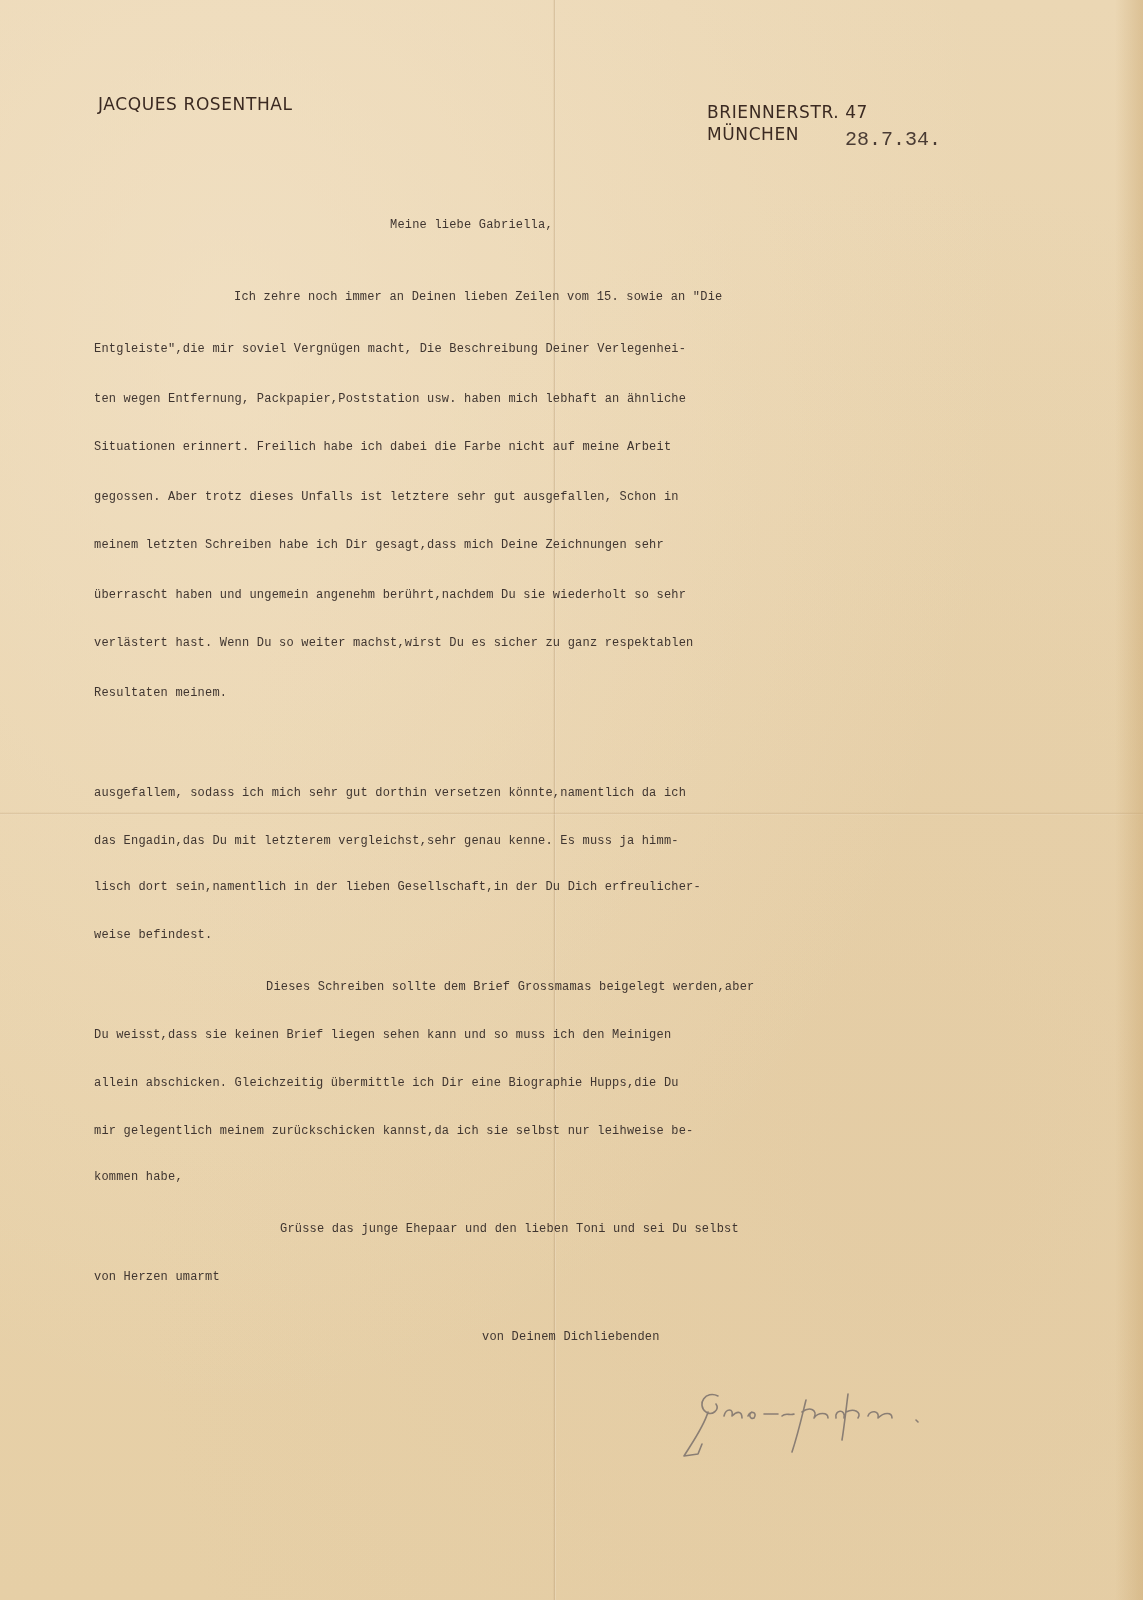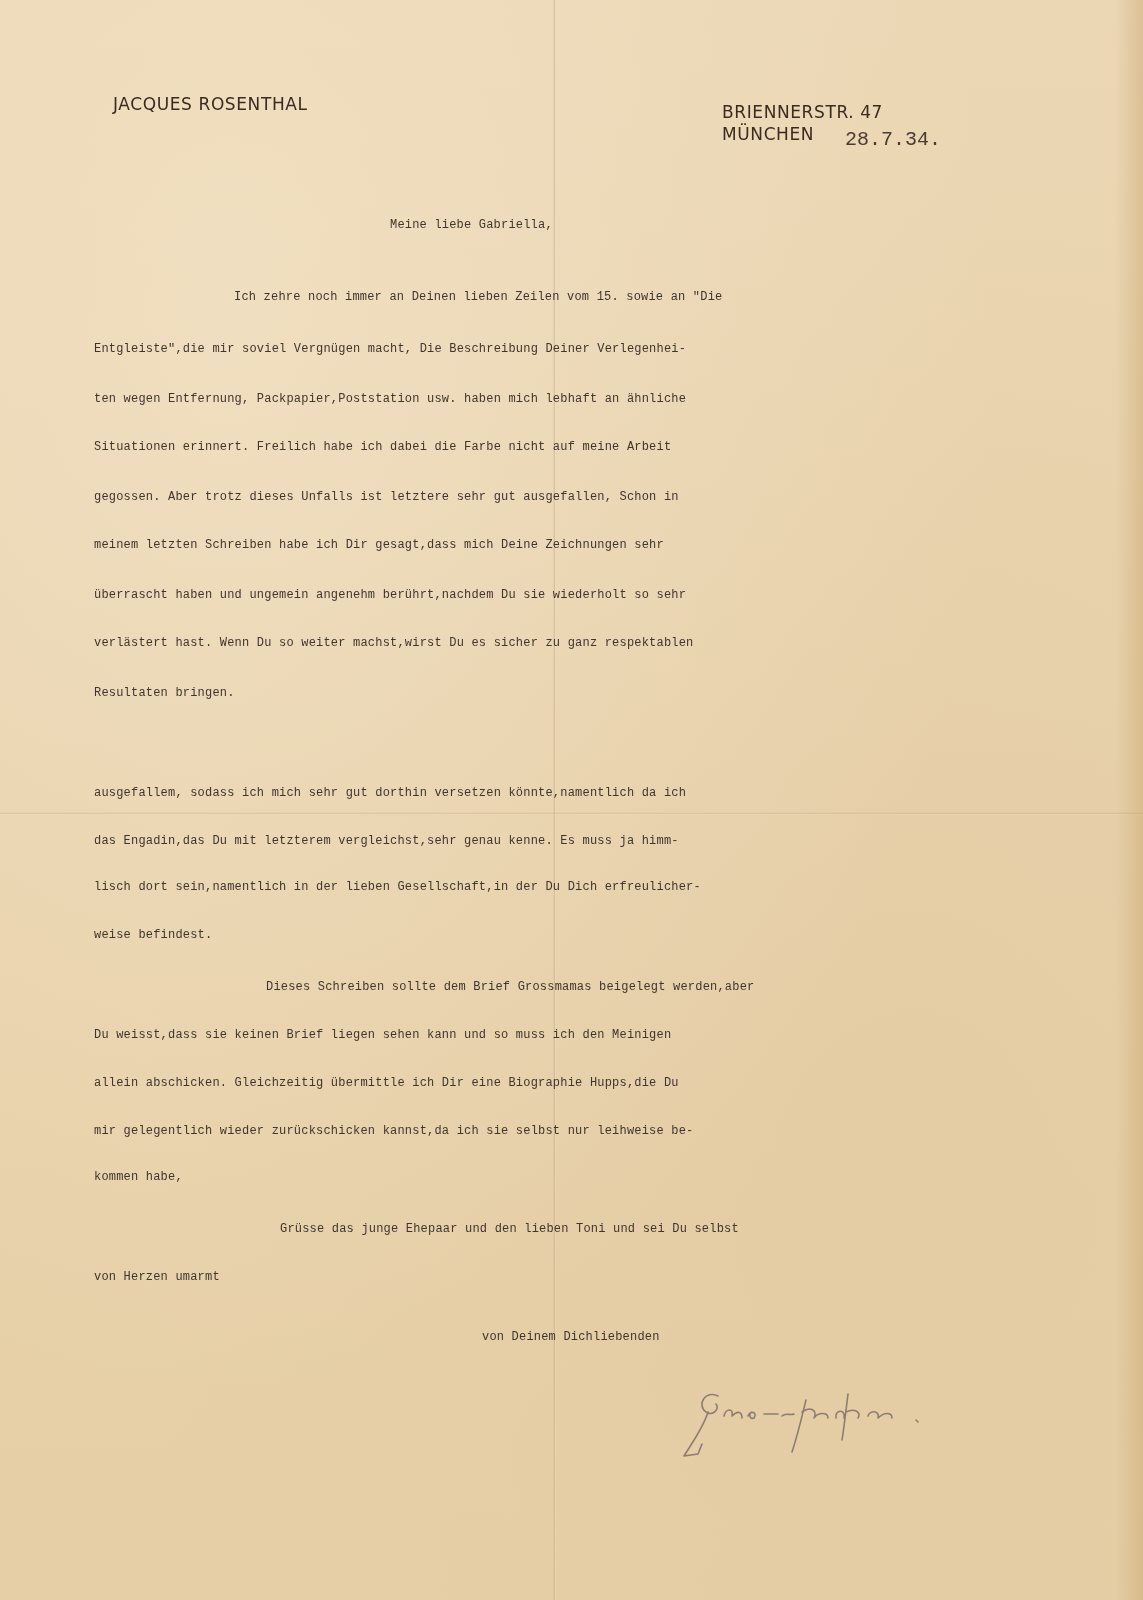--- a/index.html
+++ b/index.html
@@ -31,21 +31,20 @@
       position: absolute; right: 0; top: 0; width: 28px; height: 1600px;
       background: linear-gradient(90deg, rgba(0,0,0,0), rgba(200,165,110,0.45));
     }
     .letterhead {
       position: absolute;
       font-family: "DejaVu Sans", sans-serif;
       color: #3b2a22;
       font-size: 17px;
       letter-spacing: 0.6px;
       font-weight: 500;
-      margin-left: 15px;
     }
     .lh-name { left: 98px; top: 94px; }
     .lh-street { left: 707px; top: 102px; }
     .lh-city { left: 707px; top: 124px; }
     .date {
       position: absolute; left: 845px; top: 128px;
       font-family: "Liberation Mono", monospace;
       font-size: 20px; color: #4a3c34;
     }
     .typed {
@@ -77,31 +76,31 @@
   <div class="typed" style="left:390px; top:218px;">Meine liebe Gabriella,</div>
 
   <div class="typed" style="left:234px; top:290px;">Ich zehre noch immer an Deinen lieben Zeilen vom 15. sowie an "Die</div>
   <div class="typed" style="left:94px; top:342px;">Entgleiste",die mir soviel Vergnügen macht, Die Beschreibung Deiner Verlegenhei-</div>
   <div class="typed" style="left:94px; top:392px;">ten wegen Entfernung, Packpapier,Poststation usw. haben mich lebhaft an ähnliche</div>
   <div class="typed" style="left:94px; top:440px;">Situationen erinnert. Freilich habe ich dabei die Farbe nicht auf meine Arbeit</div>
   <div class="typed" style="left:94px; top:490px;">gegossen. Aber trotz dieses Unfalls ist letztere sehr gut ausgefallen, Schon in</div>
   <div class="typed" style="left:94px; top:538px;">meinem letzten Schreiben habe ich Dir gesagt,dass mich Deine Zeichnungen sehr</div>
   <div class="typed" style="left:94px; top:588px;">überrascht haben und ungemein angenehm berührt,nachdem Du sie wiederholt so sehr</div>
   <div class="typed" style="left:94px; top:636px;">verlästert hast. Wenn Du so weiter machst,wirst Du es sicher zu ganz respektablen</div>
-  <div class="typed" style="left:94px; top:686px;">Resultaten bringen.</div>
+  <div class="typed" style="left:94px; top:686px;">Resultaten meinem.</div>
 
   <div class="typed" style="left:94px; top:786px;">ausgefallem, sodass ich mich sehr gut dorthin versetzen könnte,namentlich da ich</div>
   <div class="typed" style="left:94px; top:834px;">das Engadin,das Du mit letzterem vergleichst,sehr genau kenne. Es muss ja himm-</div>
   <div class="typed" style="left:94px; top:880px;">lisch dort sein,namentlich in der lieben Gesellschaft,in der Du Dich erfreulicher-</div>
   <div class="typed" style="left:94px; top:928px;">weise befindest.</div>
 
   <div class="typed" style="left:266px; top:980px;">Dieses Schreiben sollte dem Brief Grossmamas beigelegt werden,aber</div>
   <div class="typed" style="left:94px; top:1028px;">Du weisst,dass sie keinen Brief liegen sehen kann und so muss ich den Meinigen</div>
   <div class="typed" style="left:94px; top:1076px;">allein abschicken. Gleichzeitig übermittle ich Dir eine Biographie Hupps,die Du</div>
-  <div class="typed" style="left:94px; top:1124px;">mir gelegentlich wieder zurückschicken kannst,da ich sie selbst nur leihweise be-</div>
+  <div class="typed" style="left:94px; top:1124px;">mir gelegentlich meinem zurückschicken kannst,da ich sie selbst nur leihweise be-</div>
   <div class="typed" style="left:94px; top:1170px;">kommen habe,</div>
 
   <div class="typed" style="left:280px; top:1222px;">Grüsse das junge Ehepaar und den lieben Toni und sei Du selbst</div>
   <div class="typed" style="left:94px; top:1270px;">von Herzen umarmt</div>
 
   <div class="typed" style="left:482px; top:1330px;">von Deinem Dichliebenden</div>
 
   <div class="signature">
     <svg width="290" height="80" viewBox="0 0 290 80">
       <g fill="none" stroke="#8a7e74" stroke-width="1.6" stroke-linecap="round" stroke-linejoin="round">

